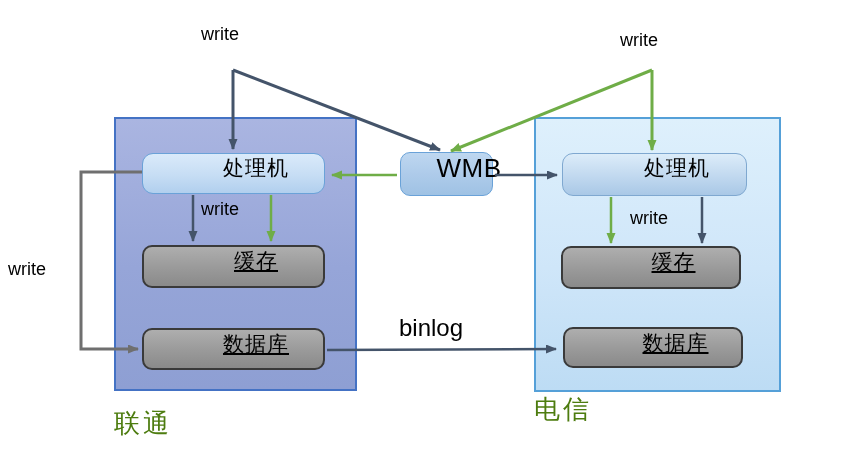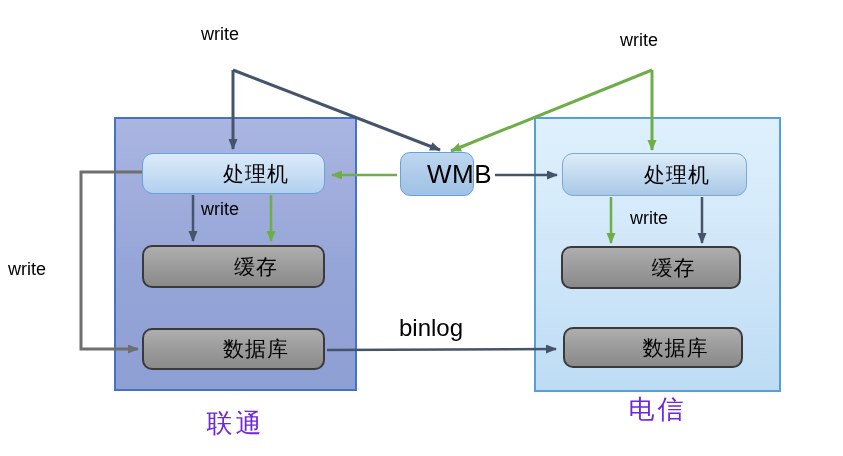--- a/index.html
+++ b/index.html
@@ -21,56 +21,57 @@
     left:114px;top:117px;width:243px;height:274px;
     border-color:var(--c-left_border);
     background:linear-gradient(180deg,#aab5e1 0%,#96a5d8 55%,#8e9fd3 100%);
   }
   .region-right{
     left:534px;top:117px;width:247px;height:275px;
     border-color:var(--c-right_border);
     background:linear-gradient(180deg,#def0fc 0%,#cfe6f9 55%,#bddcf4 100%);
   }
   .node{
-    position:absolute;box-sizing:border-box;display:flex;align-items:center;justify-content:center;
+    position:absolute;box-sizing:border-box;display:flex;justify-content:center;
     font-size:21px;color:#000;letter-spacing:1px;padding-left:45px;
   }
   .node-blue{
     border:1.5px solid var(--c-blue_box_border);border-radius:11px;
     background:linear-gradient(180deg,#daeafa 0%,#c6ddf4 55%,#b1cfee 100%);
   }
   .node-blue-right{
     border:1.5px solid #7fa8d0;border-radius:11px;
     background:linear-gradient(180deg,#dcecf9 0%,#c3daf0 50%,#a9c8e6 100%);
   }
   .node-gray{
     border:2px solid var(--c-gray_box_border);border-radius:10px;
     background:linear-gradient(180deg,#aeaeae 0%,#9b9b9b 50%,#8a8a8a 100%);
+    text-decoration:underline;
   }
   .node-wmb{
-    left:400px;top:152px;width:74px;height:44px;
+    left:400px;top:152px;width:93px;height:44px;
     border:1.5px solid var(--c-blue_box_border);border-radius:10px;
     background:linear-gradient(180deg,#bed7f0 0%,#aecbea 50%,#9fc2e4 100%);
     font-size:26px;letter-spacing:0.5px;
   }
   .proc-left{left:142px;top:153px;width:183px;height:41px;}
   .proc-right{left:562px;top:153px;width:185px;height:43px;}
   .cache-left{left:142px;top:245px;width:183px;height:43px;}
   .db-left{left:142px;top:328px;width:183px;height:42px;}
   .cache-right{left:561px;top:246px;width:180px;height:43px;}
   .db-right{left:563px;top:327px;width:180px;height:41px;}
   .edge-label{position:absolute;color:#000;font-size:18px;}
   .lbl-write-top-left{left:201px;top:24px;}
   .lbl-write-top-right{left:620px;top:30px;}
   .lbl-write-inner-left{left:201px;top:199px;}
   .lbl-write-inner-right{left:630px;top:208px;}
   .lbl-write-loop{left:8px;top:259px;}
   .lbl-binlog{left:399px;top:314px;font-size:24px;}
   .region-label{
-    position:absolute;color:#6d28d9;text-align:center;font-size:26px;
+    position:absolute;color:#4d7c0f;font-size:26px;
     font-family:Liberation Serif, serif;letter-spacing:3px;
   }
   .region-label-left{left:114px;top:406px;width:243px;}
   .region-label-right{left:534px;top:392px;width:247px;}
   #wires{position:absolute;left:0;top:0;width:843px;height:456px;pointer-events:none;}
   .stroke-dark{stroke:var(--c-dark);fill:none;}
   .stroke-green{stroke:var(--c-green);fill:none;}
   .stroke-gray{stroke:var(--c-gray);fill:none;}
   .fill-dark{fill:var(--c-dark);}
   .fill-green{fill:var(--c-green);}

